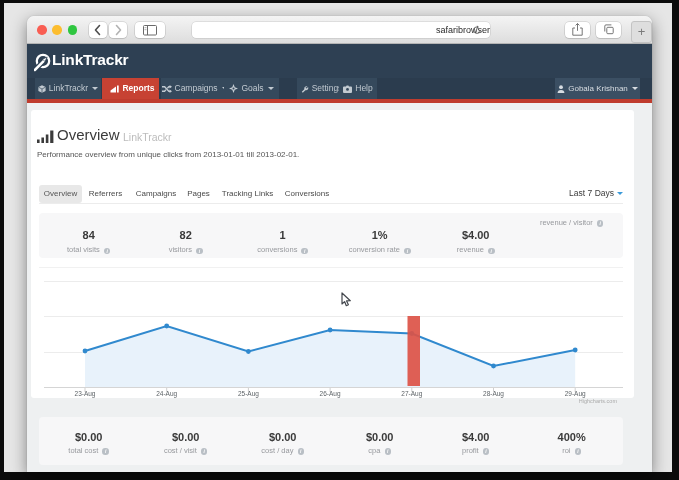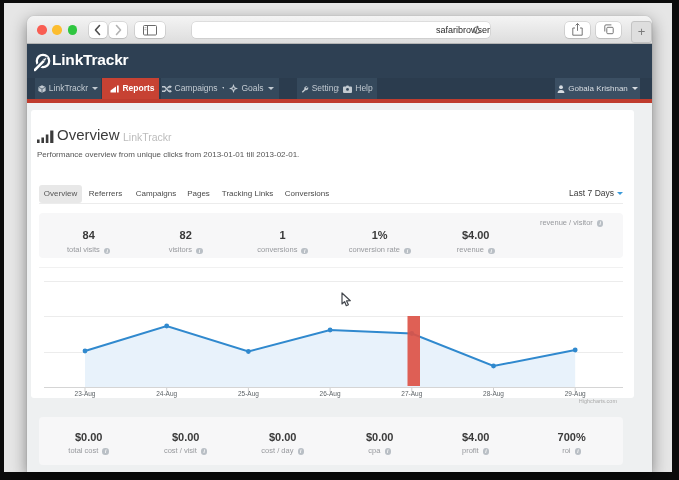--- a/index.html
+++ b/index.html
@@ -282,19 +282,19 @@
           </div>
         <div class="col" style="left:292px;">
             <div class="num">$0.00</div>
             <div class="lbl">cpa <span class="info">i</span></div>
           </div>
         <div class="col" style="left:388px;">
             <div class="num">$4.00</div>
             <div class="lbl">profit <span class="info">i</span></div>
           </div>
         <div class="col" style="left:484px;">
-            <div class="num">700%</div>
+            <div class="num">400%</div>
             <div class="lbl">roi <span class="info">i</span></div>
           </div>
       </div>
     </div>
   </div>
 </div>
 
 </body></html>

